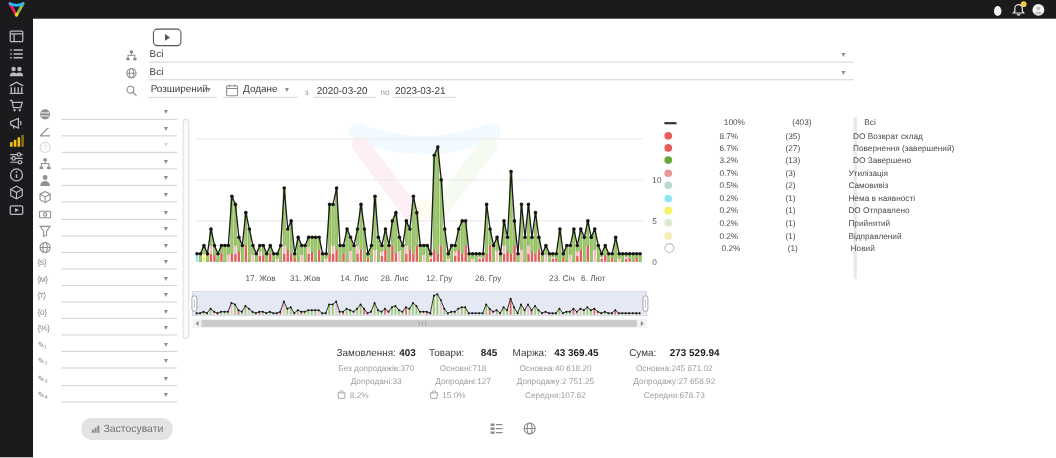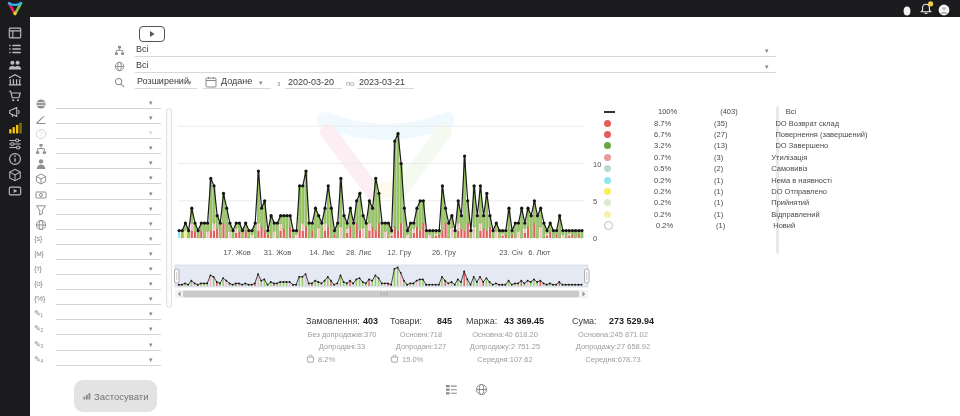--- a/index.html
+++ b/index.html
@@ -26,21 +26,21 @@
              display:flex;align-items:center;justify-content:center;}
   
   #filters{left:33px;top:97px;width:132px;}
   .f-row{position:relative;height:15.1px;}
   .f-ic{position:absolute;left:2px;top:1px;width:12px;height:12px;color:#8f8f8f;}
   .f-ic svg{width:12px;height:12px;display:block;}
   .f-glyph{position:absolute;left:1px;top:1px;font-size:8px;color:#8f8f8f;letter-spacing:-.5px;}
   .f-line{position:absolute;left:23px;top:11px;width:105px;border-bottom:1px solid #d4d4d4;}
   .f-arrow{position:absolute;left:116px;top:2px;}
   .f-row.disabled .f-ic,.f-row.disabled .f-arrow,.f-row.disabled .f-glyph{opacity:.35;}
-  .apply-btn{left:74px;top:380px;height:32px;padding:0 9px;border-radius:9px;background:#e3e3e4;border:none;
+  .apply-btn{left:74px;top:380px;height:20px;padding:0 9px;border-radius:9px;background:#e3e3e4;border:none;
              color:#737373;font-size:9.5px;font-family:"Liberation Sans",sans-serif;display:flex;align-items:center;gap:3px;cursor:pointer;}
   .pill{border:1px solid #e0e0e0;border-radius:3px;background:#fbfbfb;}
   
   #legend{left:604px;top:106px;width:180px;}
   .lg-row{display:flex;align-items:center;height:11.4px;font-size:7.5px;color:#4a4a4a;cursor:pointer;gap:43px;}
   .lg-sw{width:12px;display:flex;justify-content:center;}
   .lg-dot{width:7px;height:7px;border-radius:50%;}
   .lg-line{width:11px;height:2px;background:#333;}
   .lg-pct{width:28px;text-align:right;}
   .lg-cnt{width:28px;text-align:right;}

